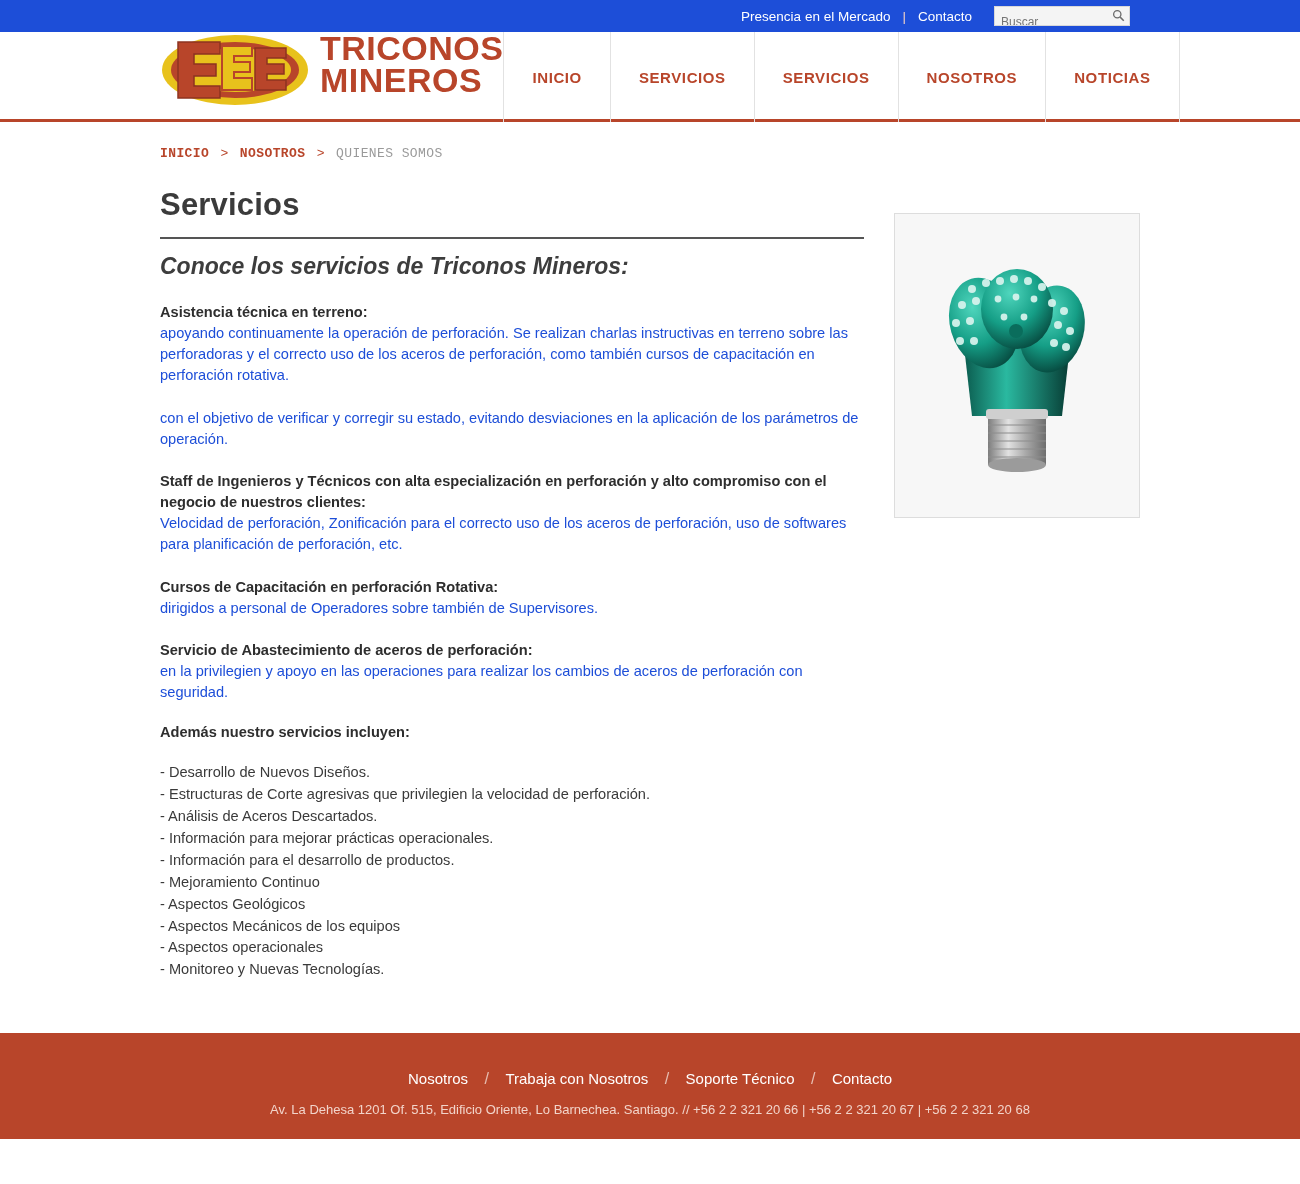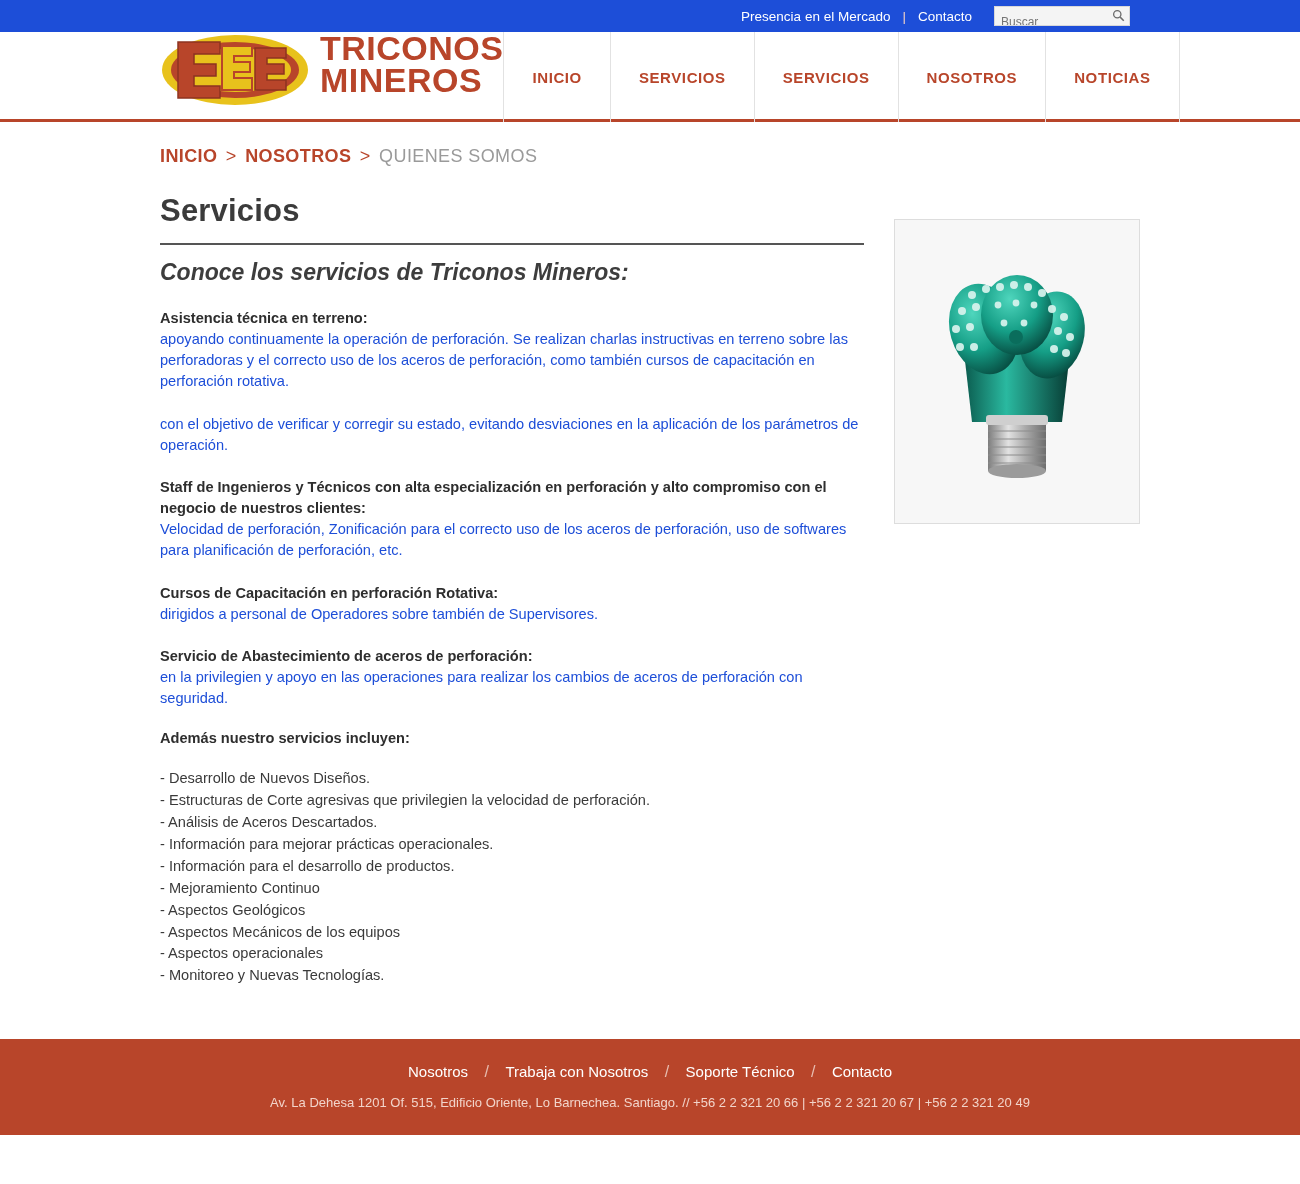--- a/index.html
+++ b/index.html
@@ -101,23 +101,24 @@
     font-weight: bold;
     letter-spacing: 0.6px;
     text-decoration: none;
     border-left: 1px solid #e2e2e2;
   }
   .mainnav a:last-child { border-right: 1px solid #e2e2e2; }
 
   
   .breadcrumb {
     padding: 24px 0 0 160px;
-    font-size: 18px;
+    font-size: 13px;
     letter-spacing: 0.4px;
     color: #9a9a9a;
+    font-family: Liberation Mono, monospace;
   }
   .breadcrumb .crumb-strong {
     color: #b8452a;
     font-weight: bold;
     text-decoration: none;
   }
   .breadcrumb .crumb-sep { color: #b8452a; margin: 0 3px; }
   .breadcrumb .crumb-current { color: #9a9a9a; }
 
   
@@ -184,21 +185,21 @@
     display: flex;
     align-items: center;
     justify-content: center;
   }
 
   
   .footer {
     margin-top: 52px;
     background: #b8452a;
     min-height: 96px;
-    padding: 24px 0 22px 0;
+    padding: 37px 0 22px 0;
     text-align: center;
     color: #ffffff;
   }
   .footer-nav a {
     color: #ffffff;
     font-size: 15px;
     text-decoration: none;
     margin: 0 8px;
   }
   .footer-nav .fsep { color: #e7bdb0; margin: 0 4px; }
@@ -380,14 +381,14 @@
 <div class="footer">
   <div class="footer-nav">
     <a href="#">Nosotros</a>
     <span class="fsep">/</span>
     <a href="#">Trabaja con Nosotros</a>
     <span class="fsep">/</span>
     <a href="#">Soporte Técnico</a>
     <span class="fsep">/</span>
     <a href="#">Contacto</a>
   </div>
-  <div class="footer-address">Av. La Dehesa 1201 Of. 515, Edificio Oriente, Lo Barnechea. Santiago.  // +56 2 2 321 20 66 | +56 2 2 321 20 67 | +56 2 2 321 20 49</div>
+  <div class="footer-address">Av. La Dehesa 1201 Of. 515, Edificio Oriente, Lo Barnechea. Santiago.  // +56 2 2 321 20 66 | +56 2 2 321 20 67 | +56 2 2 321 20 68</div>
 </div>
 
 </body></html>

